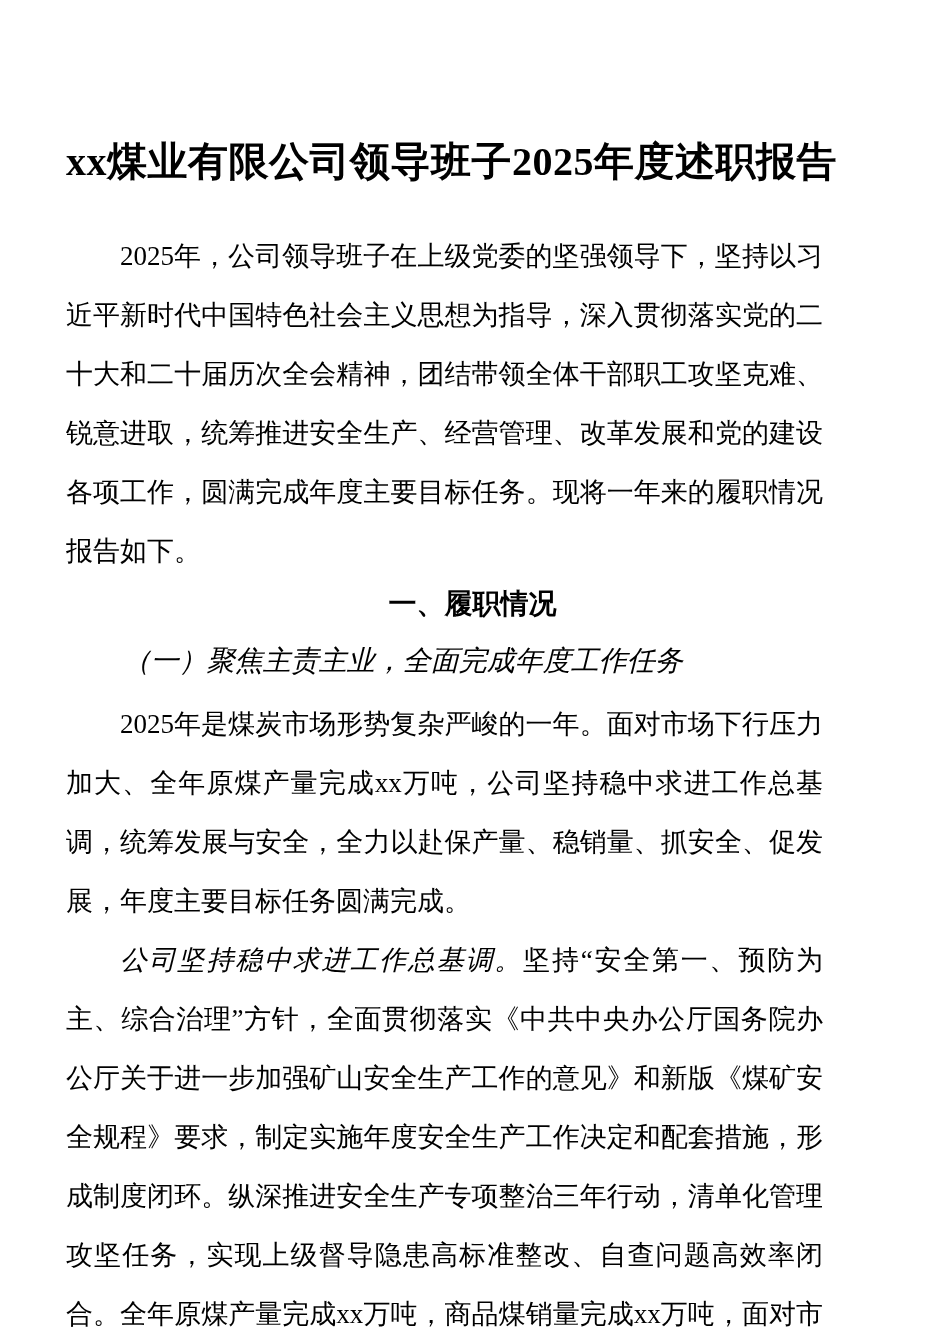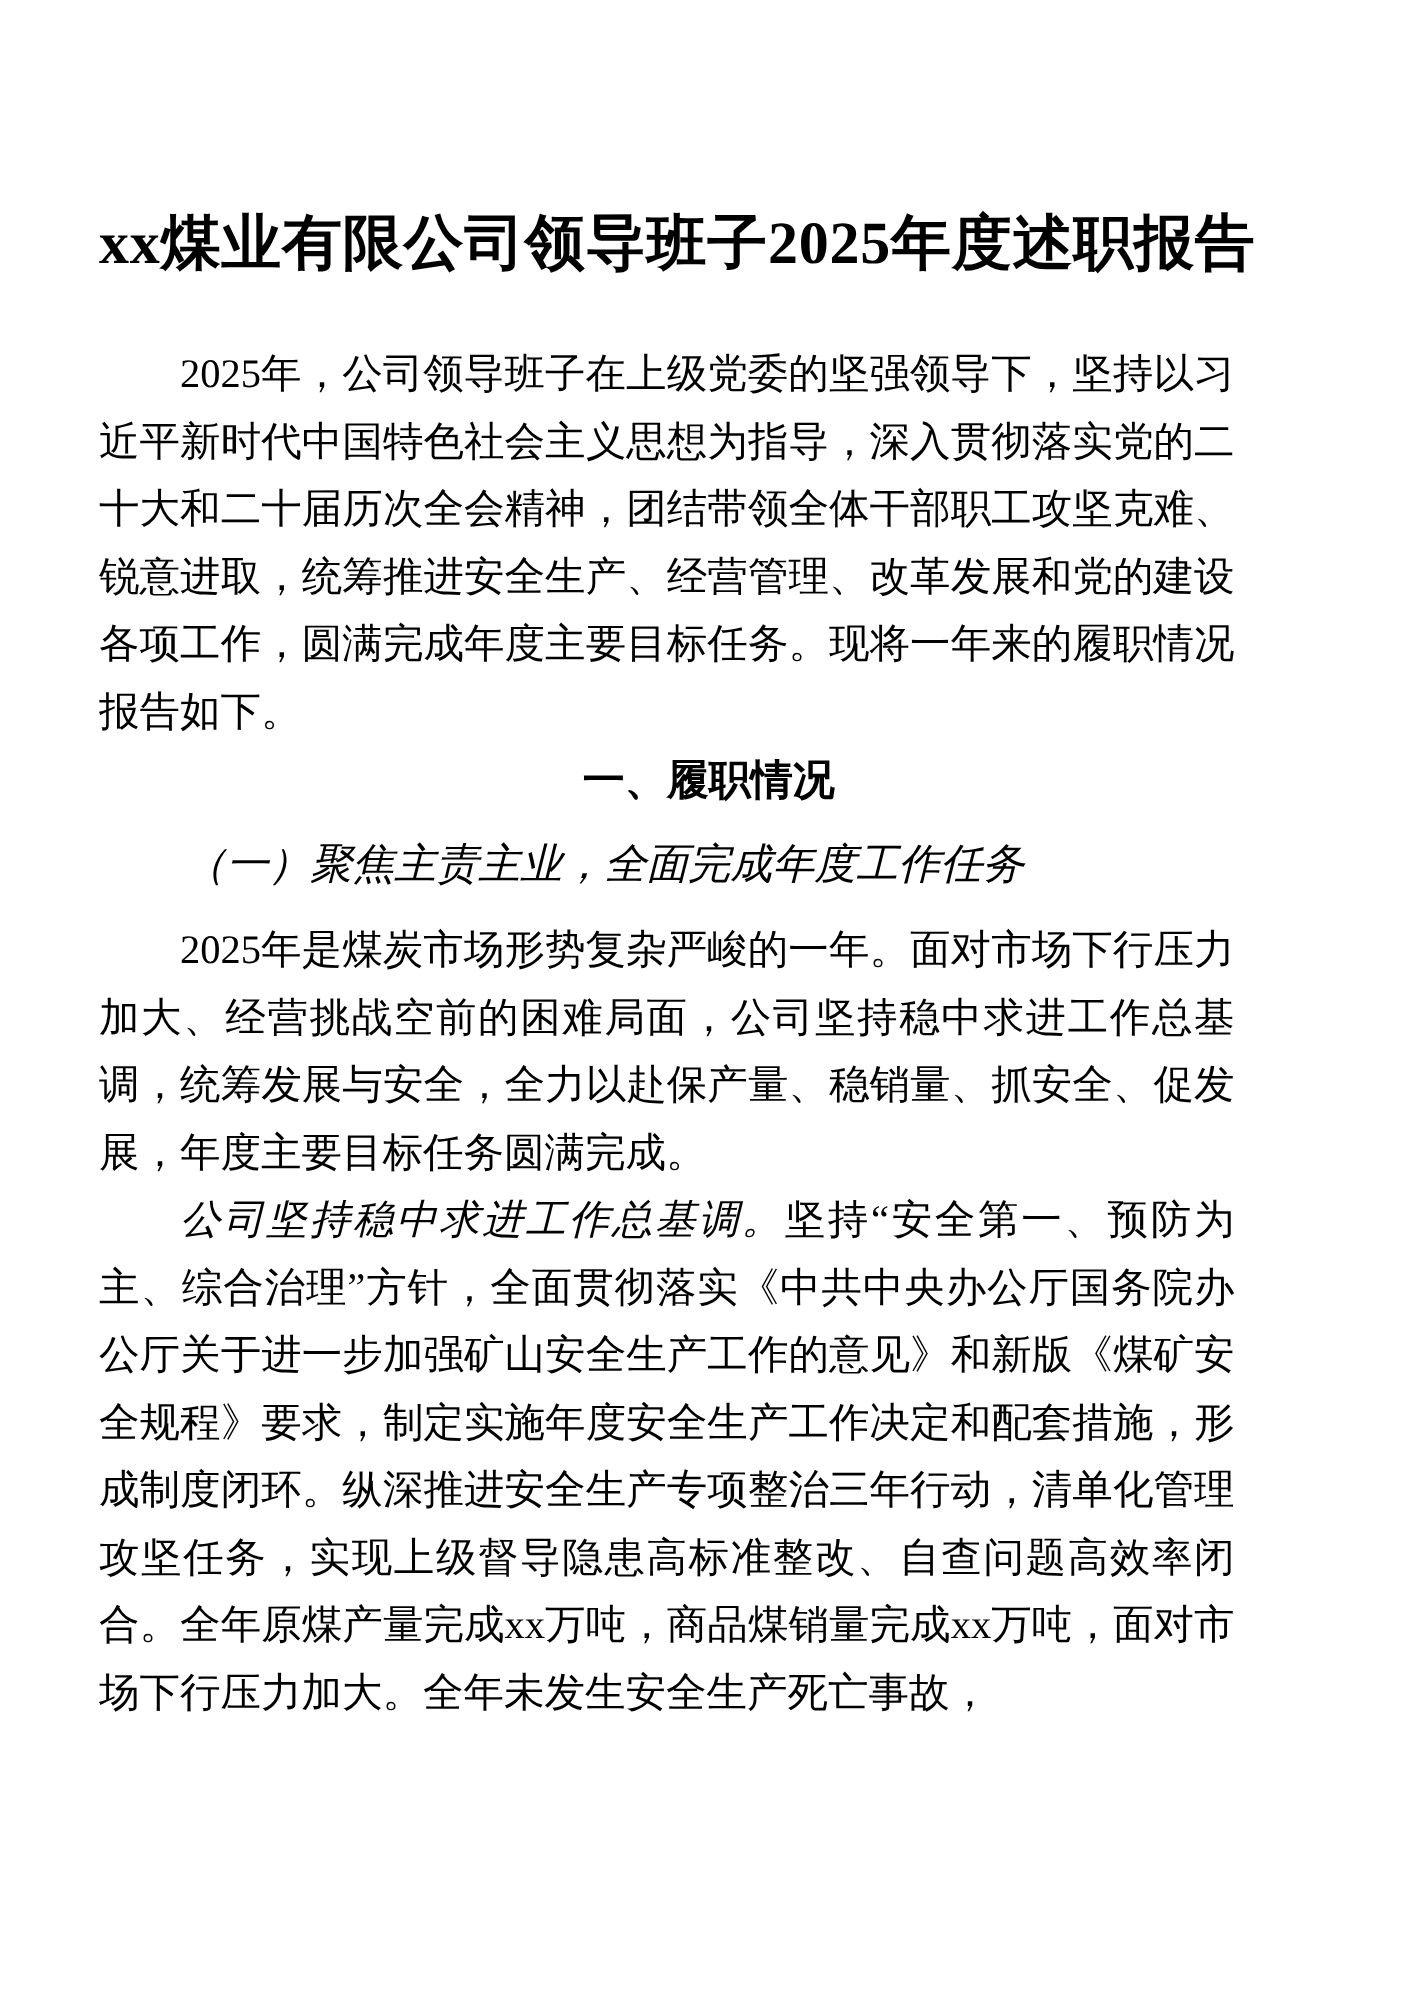--- a/index.html
+++ b/index.html
@@ -25,21 +25,21 @@
     font-size: 40px;
     line-height: 60px;
     text-align: center;
     letter-spacing: 0.5px;
     white-space: nowrap;
   }
   .body-para {
     margin: 0;
     font-family: "Liberation Serif", "DejaVu Serif", serif;
     font-size: 27px;
-    line-height: 45px;
+    line-height: 59px;
     text-align: justify;
     text-indent: 2em;
   }
   .section-heading {
     margin: 0;
     font-family: "Liberation Sans", "DejaVu Sans", sans-serif;
     font-weight: 700;
     font-size: 28px;
     line-height: 45px;
     text-indent: 2em;
@@ -64,17 +64,17 @@
 <div class="page">
 
   <h1 class="doc-title">xx煤业有限公司领导班子2025年度述职报告</h1>
 
   <p class="body-para">2025年，公司领导班子在上级党委的坚强领导下，坚持以习近平新时代中国特色社会主义思想为指导，深入贯彻落实党的二十大和二十届历次全会精神，团结带领全体干部职工攻坚克难、锐意进取，统筹推进安全生产、经营管理、改革发展和党的建设各项工作，圆满完成年度主要目标任务。现将一年来的履职情况报告如下。</p>
 
   <h2 class="section-heading">一、履职情况</h2>
 
   <h3 class="subsection-heading">（一）聚焦主责主业，全面完成年度工作任务</h3>
 
-  <p class="body-para">2025年是煤炭市场形势复杂严峻的一年。面对市场下行压力加大、经营挑战空前的困难局面，公司坚持稳中求进工作总基调，统筹发展与安全，全力以赴保产量、稳销量、抓安全、促发展，年度主要目标任务圆满完成。</p>
+  <p class="body-para">2025年是煤炭市场形势复杂严峻的一年。面对市场下行压力加大、全年原煤产量完成xx万吨，公司坚持稳中求进工作总基调，统筹发展与安全，全力以赴保产量、稳销量、抓安全、促发展，年度主要目标任务圆满完成。</p>
 
   <p class="body-para"><span class="para-lead">公司坚持稳中求进工作总基调。</span><span>坚持“安全第一、预防为主、综合治理”方针，全面贯彻落实《中共中央办公厅国务院办公厅关于进一步加强矿山安全生产工作的意见》和新版《煤矿安全规程》要求，制定实施年度安全生产工作决定和配套措施，形成制度闭环。纵深推进安全生产专项整治三年行动，清单化管理攻坚任务，实现上级督导隐患高标准整改、自查问题高效率闭合。全年原煤产量完成xx万吨，商品煤销量完成xx万吨，面对市场下行压力加大。全年未发生安全生产死亡事故，</span></p>
 
 </div>
 
 </body></html>

